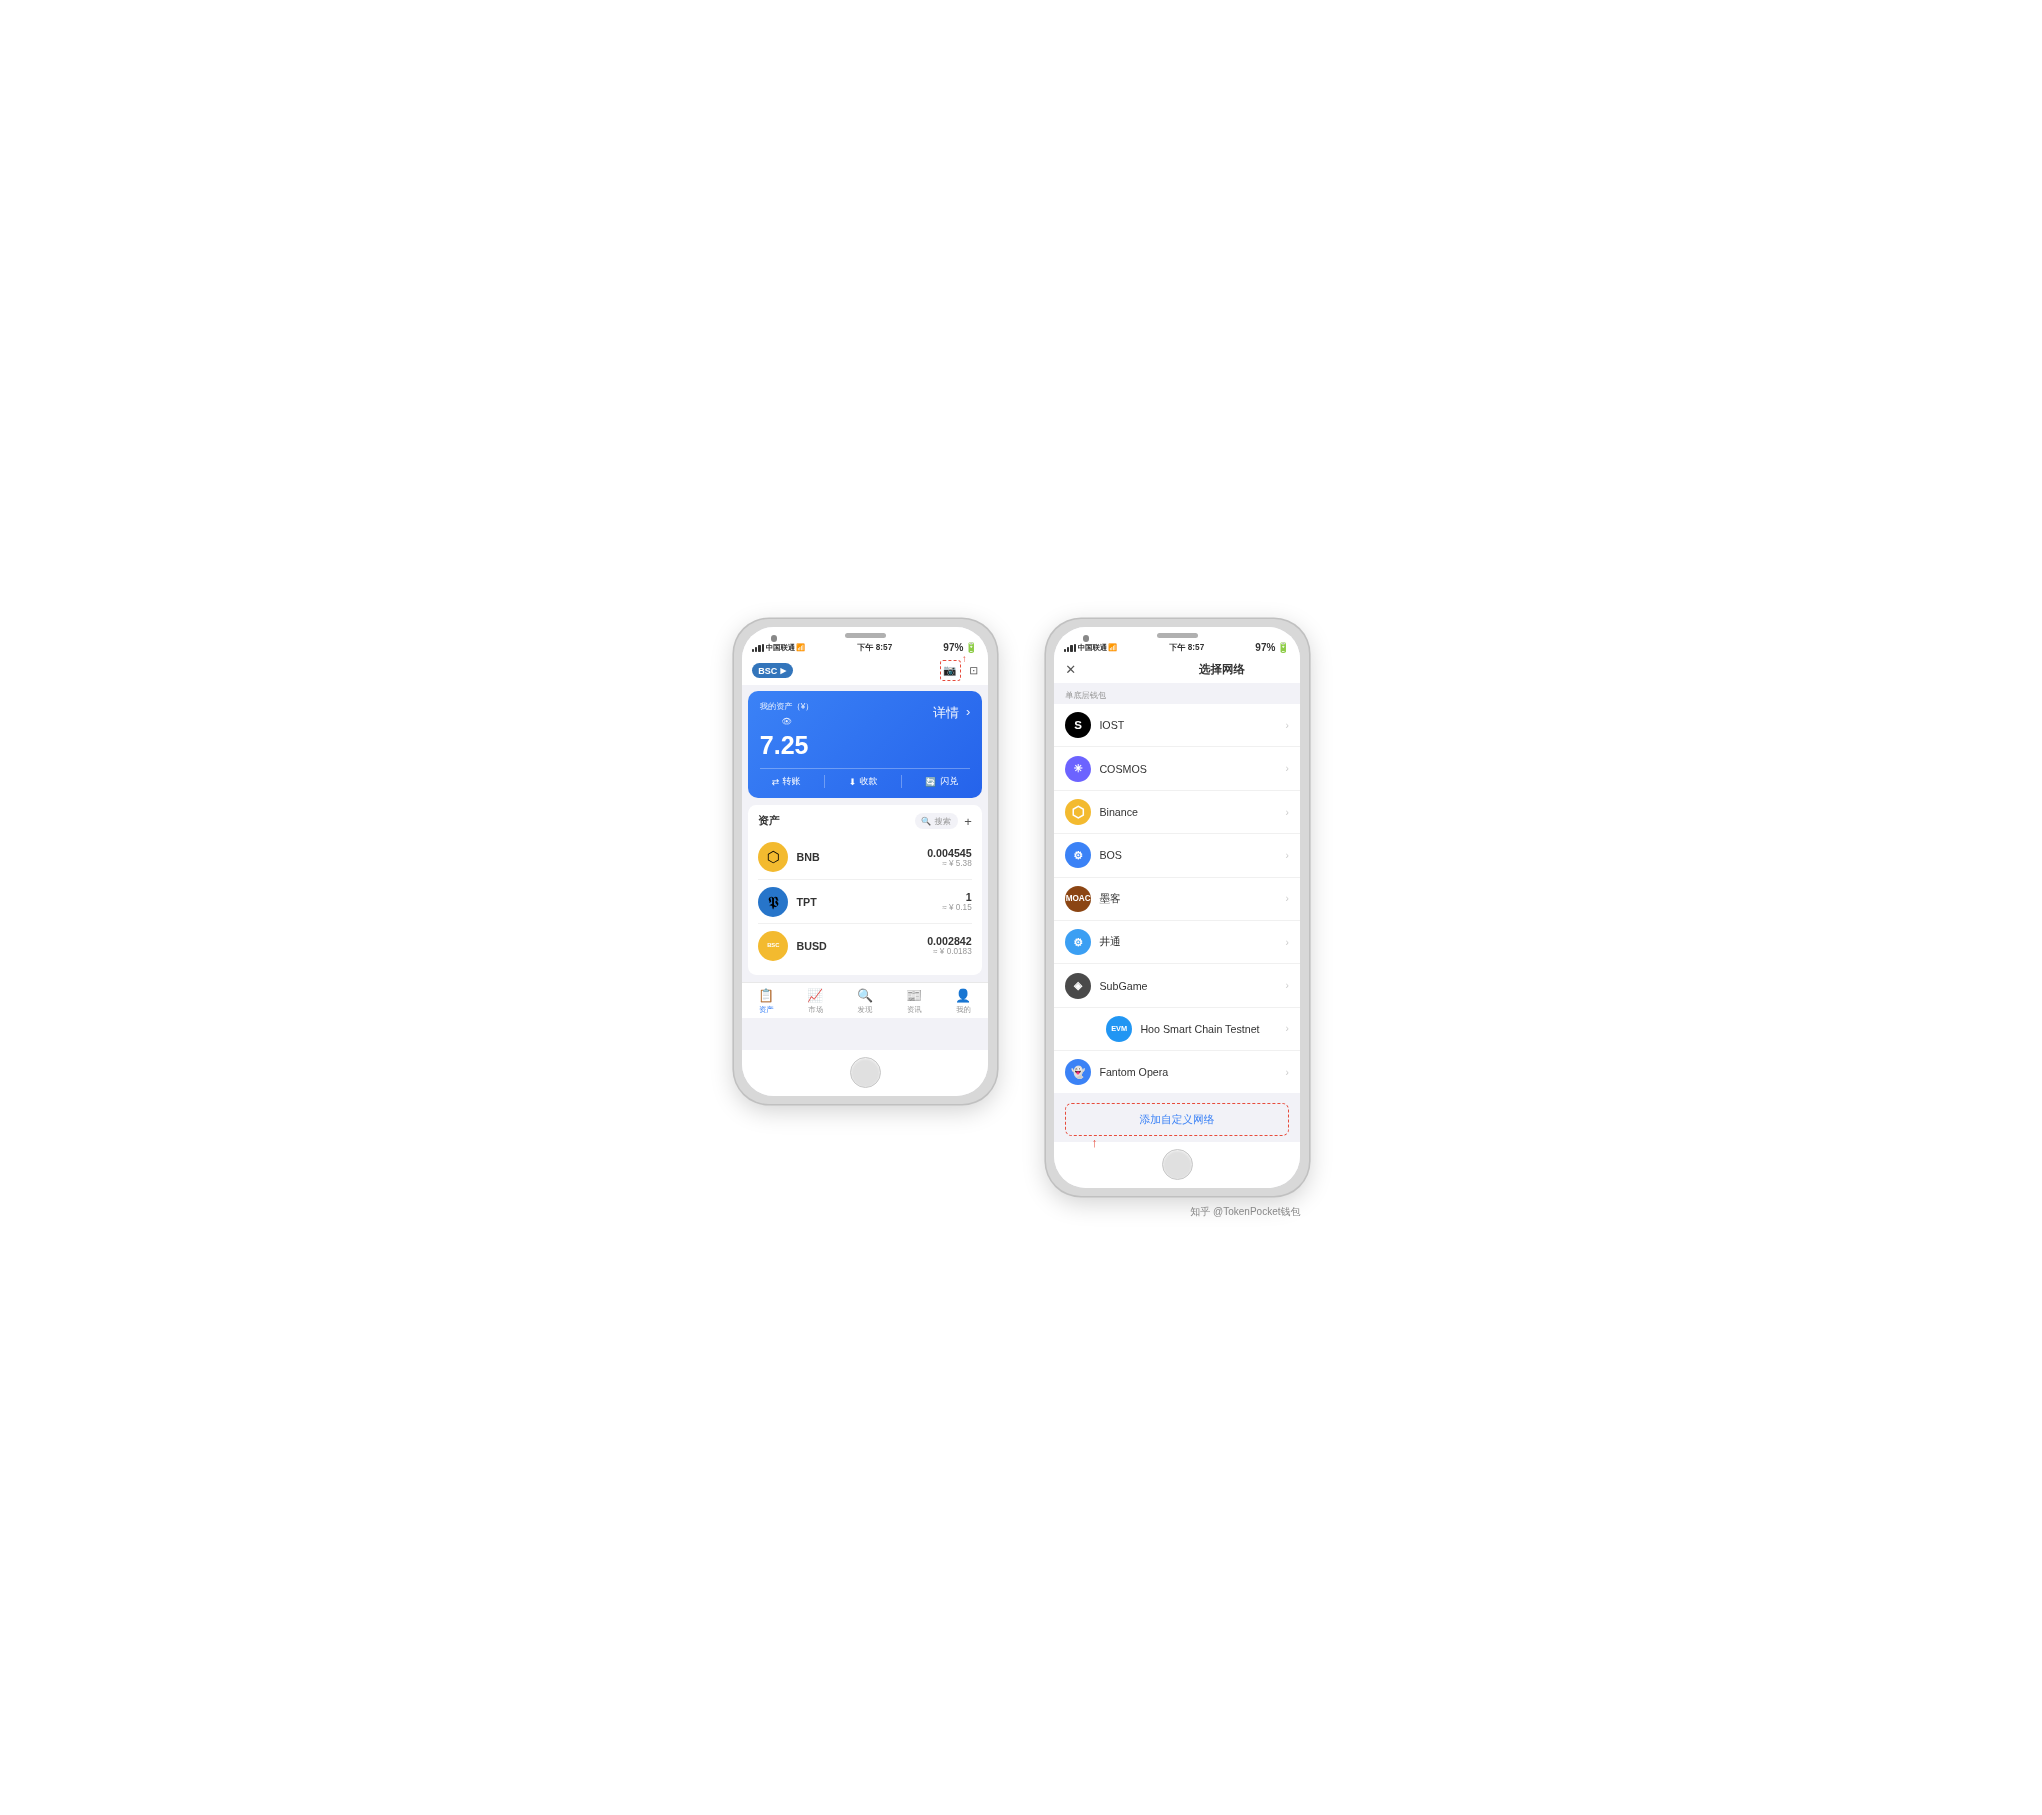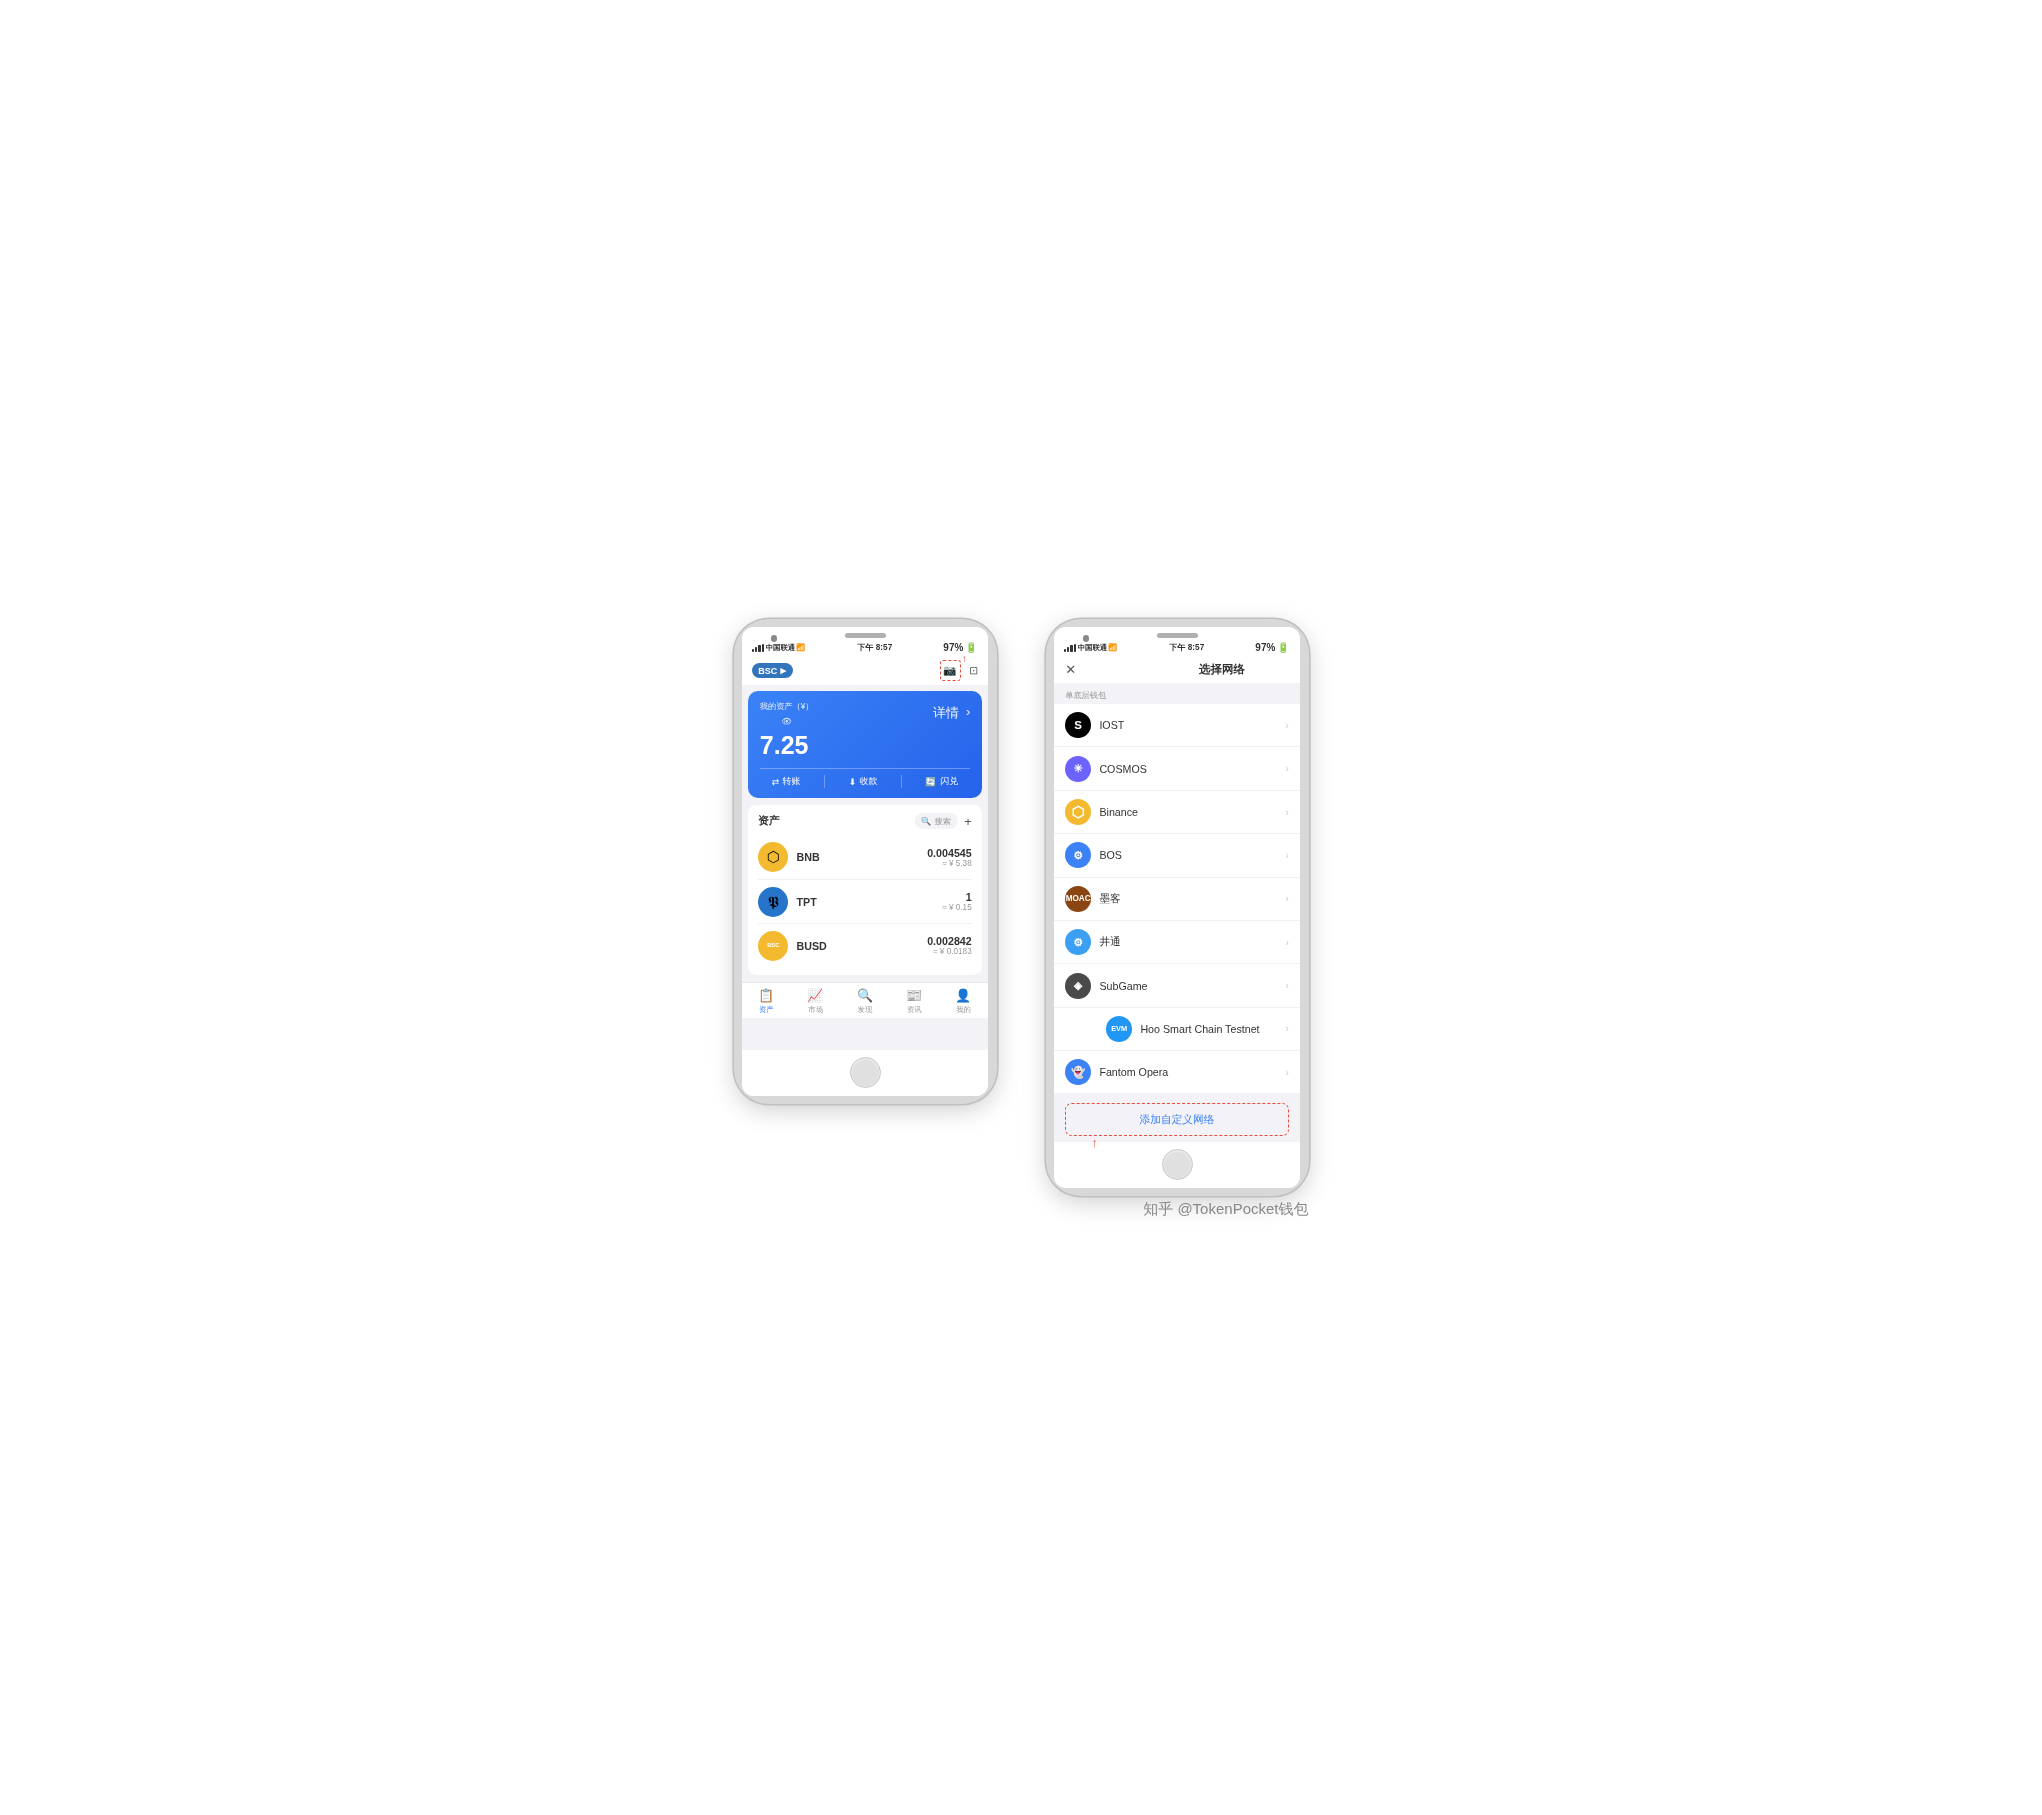--- a/index.html
+++ b/index.html
@@ -22,21 +22,21 @@
     .phone {
       width: 263px;
       background: #d8d8d8;
       border-radius: 35px;
       padding: 8.2px;
       box-shadow: 0 0 0 1.6px #c0c0c0, 0 6.6px 25px rgba(0,0,0,0.18);
       position: relative;
     }
     .phone-inner {
       background: #f2f2f7;
-      border-radius: 12px;
+      border-radius: 32px;
       overflow: hidden;
       position: relative;
     }
     
     .phone-top {
       display: flex;
       justify-content: center;
       align-items: center;
       padding: 6.6px 0 3.3px;
       background: #fff;
@@ -327,22 +327,22 @@
       bottom: -15px;
       left: 25px;
       color: #e74c3c;
       font-size: 13px;
     }
 
     
     .watermark {
       position: absolute;
       bottom: -23px;
-      right: 0;
-      font-size: 15px;
+      right: 8px;
+      font-size: 10px;
       color: #888;
     }
 
     
     .busd-inner { font-size: 5.8px; line-height: 1; text-align: center; }
   </style>
 </head>
 <body>
 
 <div class="scene">

